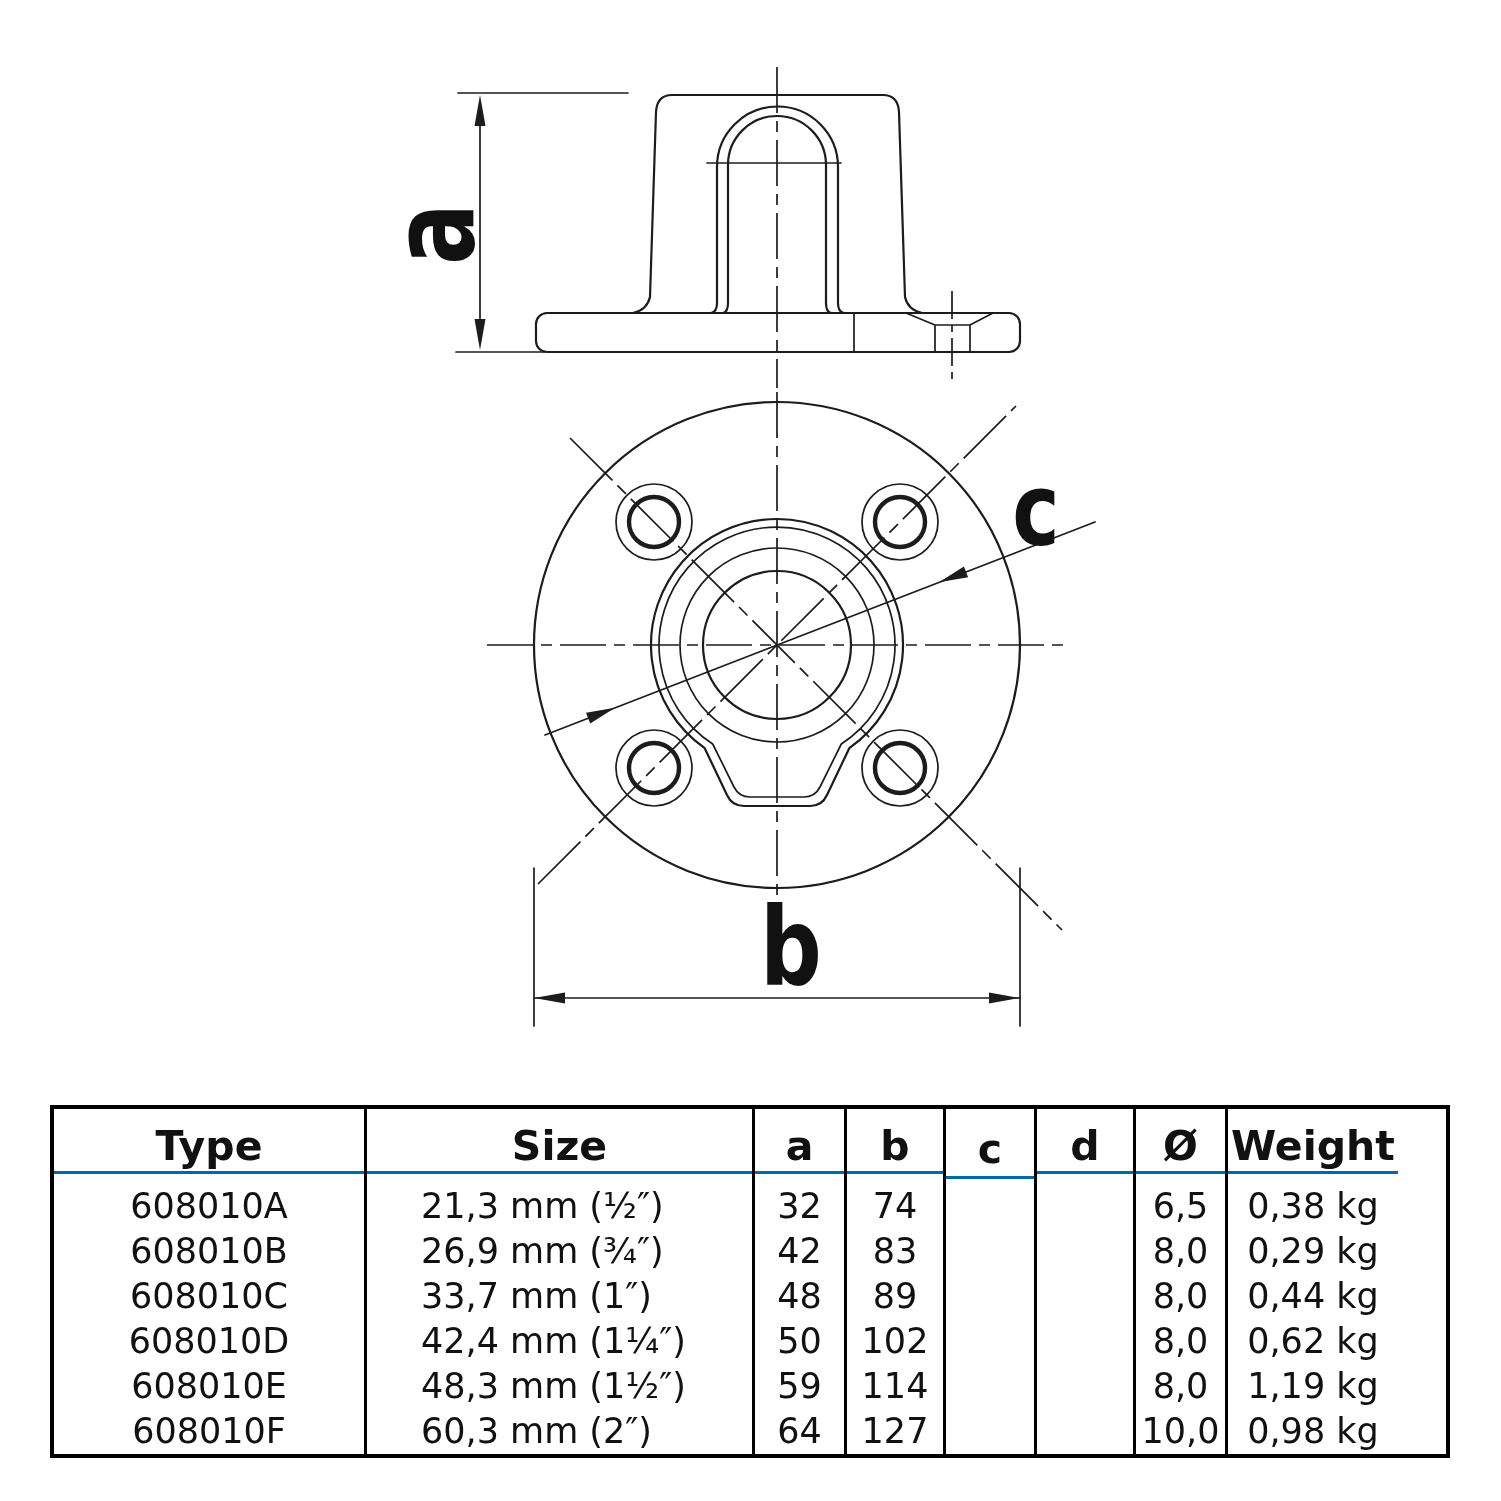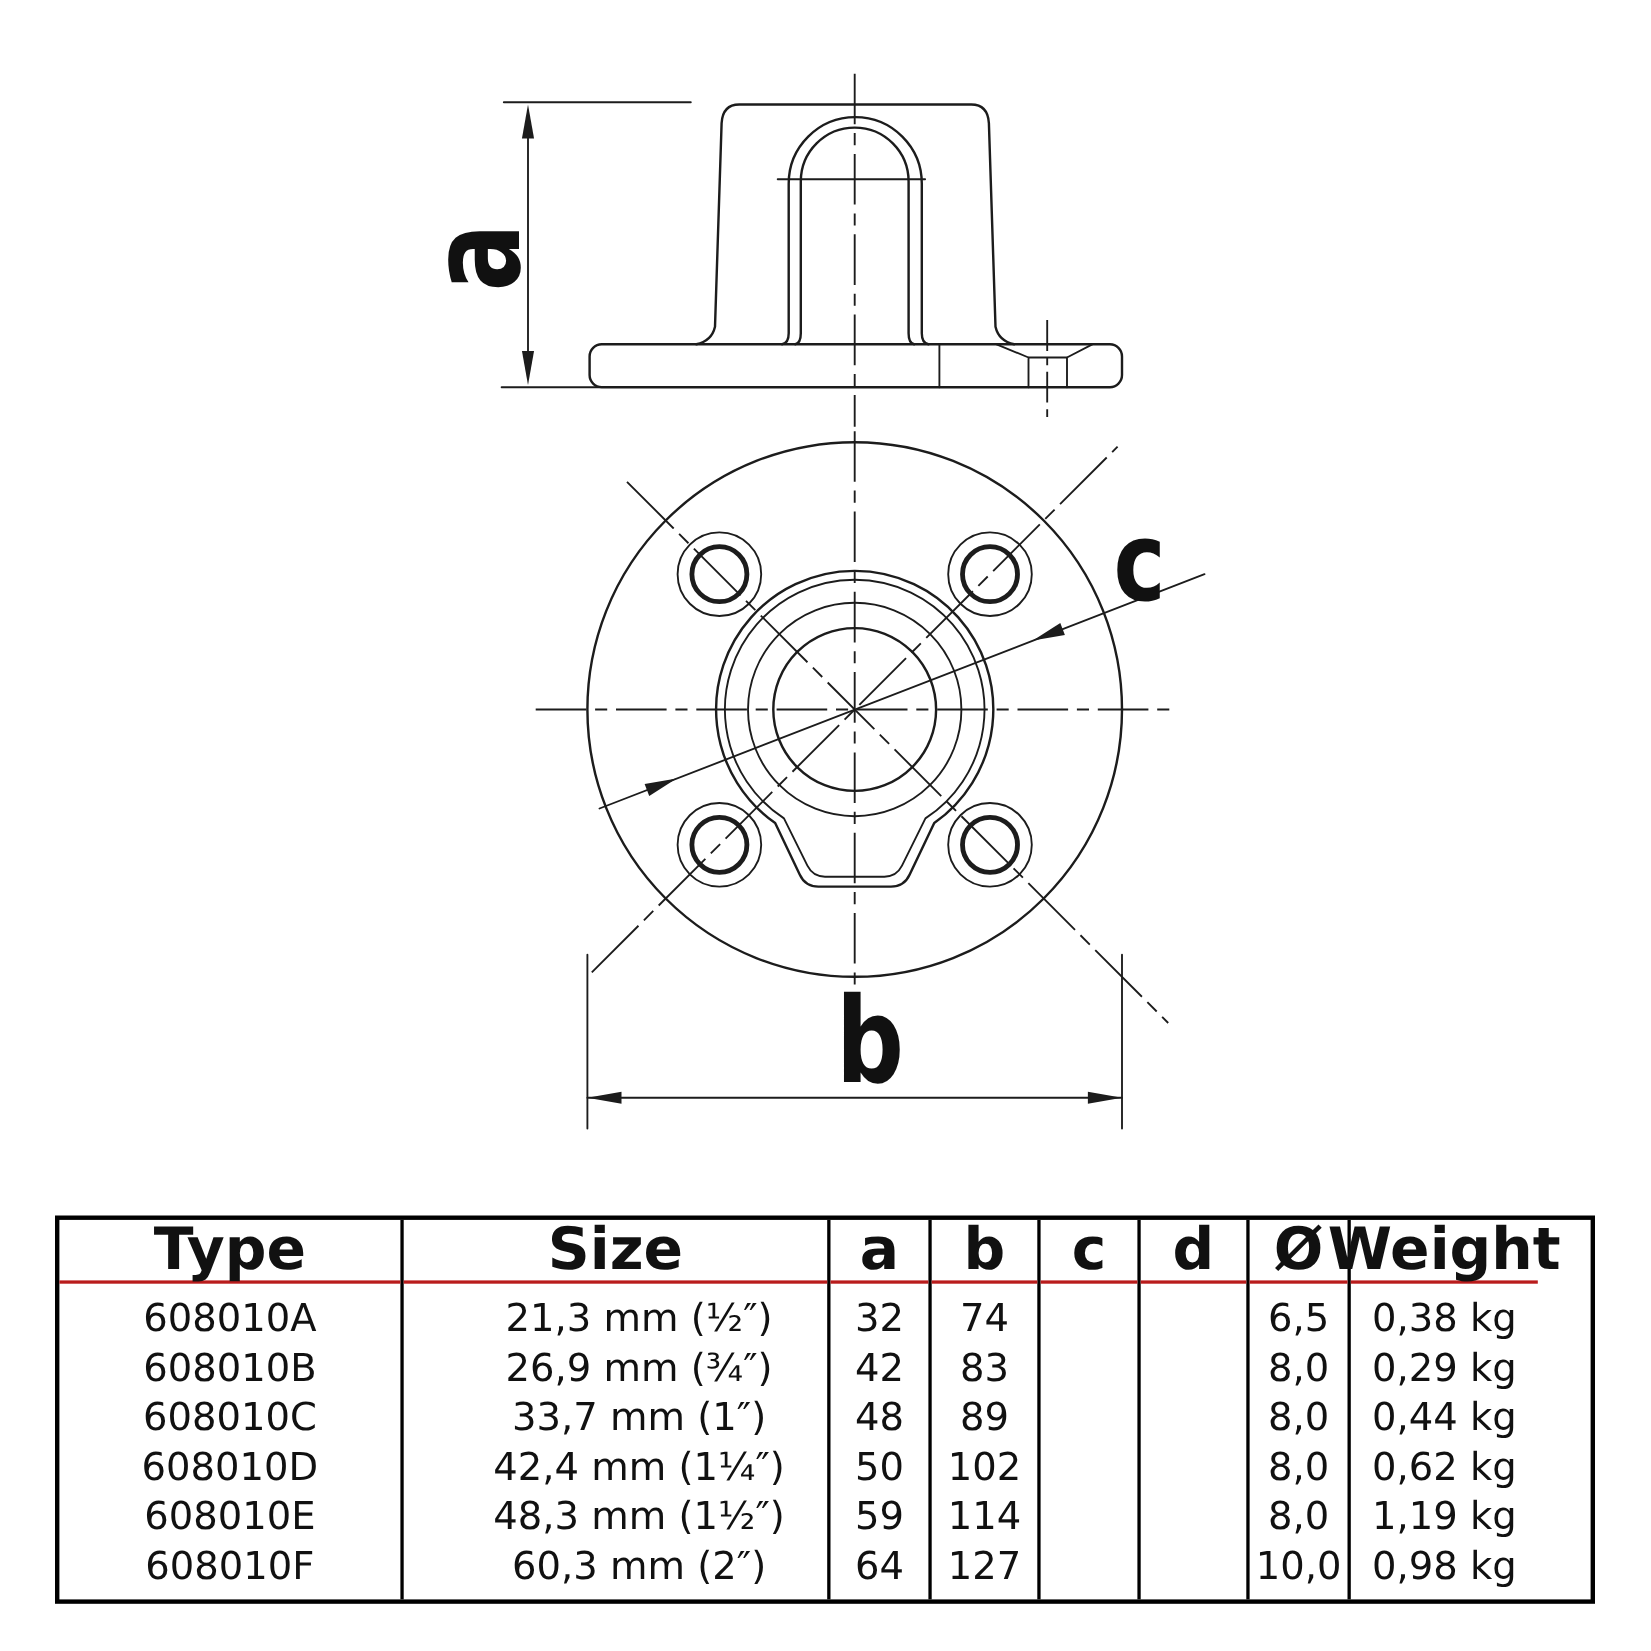--- a/index.html
+++ b/index.html
@@ -13,26 +13,26 @@
   .arrow{fill:#1c1c1c;stroke:none;}
   .dim-label{position:absolute;display:flex;align-items:center;justify-content:center;
              font-weight:bold;color:#111;}
   .cond{transform:scaleX(0.8);}
   .rot{transform:rotate(-90deg) scaleX(0.8);}
   
   .tbl{position:absolute;left:50px;top:1105px;width:1400px;height:353px;
        border:4px solid #000;box-sizing:border-box;display:flex;background:#fff;}
   .tcol{box-sizing:border-box;border-right:3px solid #000;display:flex;flex-direction:column;}
   .tcol:last-child{border-right:none;}
-  .th{box-sizing:border-box;height:58px;border-bottom:3px solid #b91c1c;
+  .th{box-sizing:border-box;height:58px;border-bottom:3px solid #0369a1;
       display:flex;align-items:center;justify-content:center;
-      font-weight:bold;font-size:53px;}
+      font-weight:bold;font-size:41px;margin-top:12px;}
   .tbody-col{padding-top:10px;display:flex;flex-direction:column;}
   .td{height:45px;line-height:45px;font-size:35px;text-align:center;white-space:nowrap;}
-  .col-size .td{text-align:center;padding-left:43px;}
+  .col-size .td{text-align:left;padding-left:54px;}
 </style>
 </head>
 <body>
 
 <div class="stage">
 
   <svg width="1501" height="1105" viewBox="0 0 1501 1105">
 
     <g>
 

